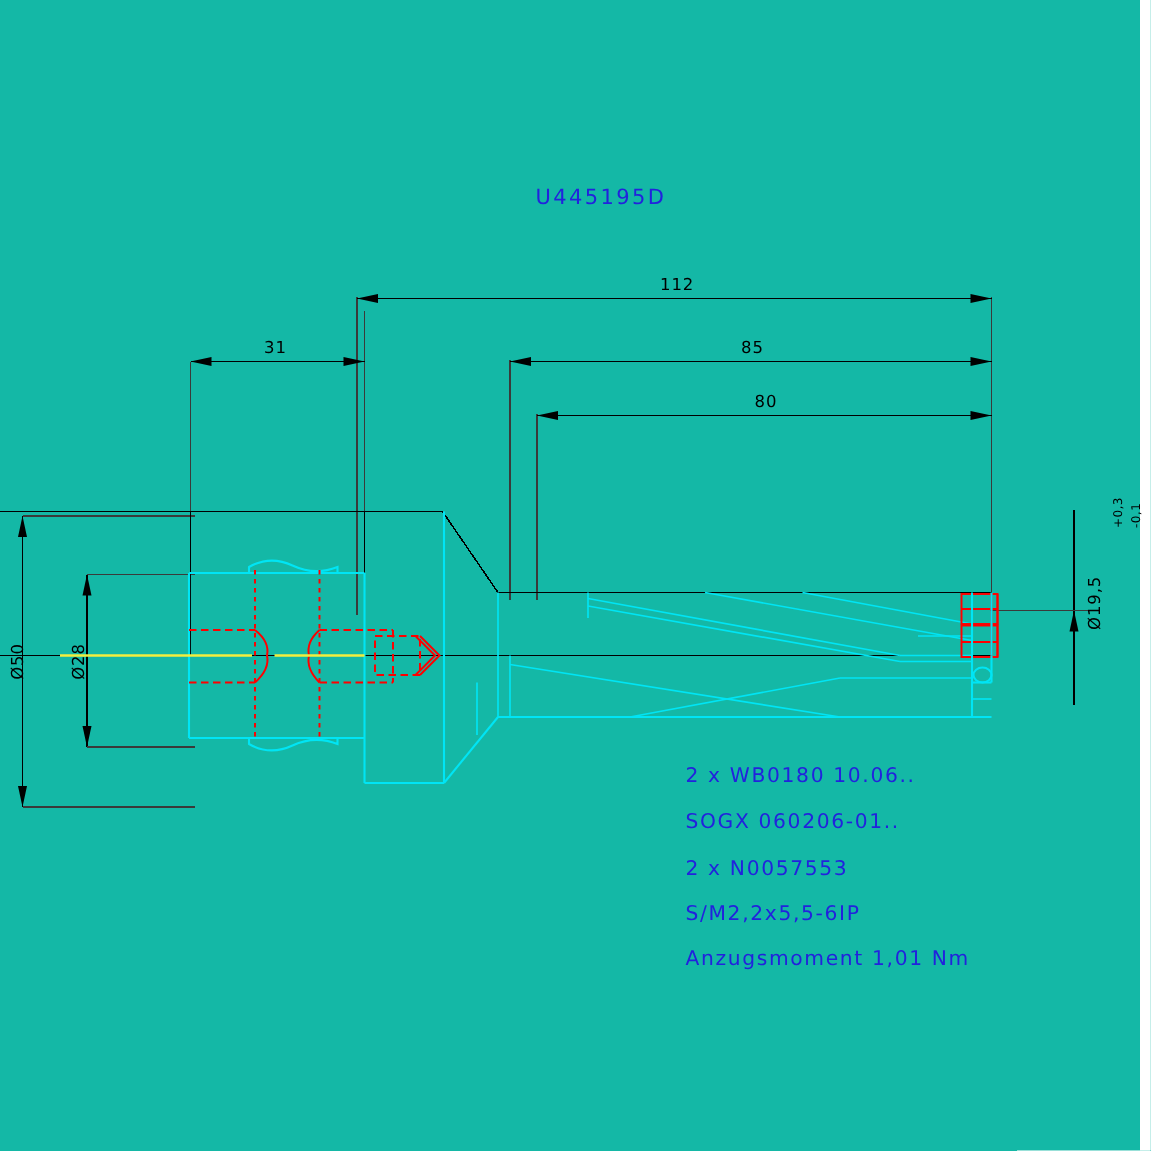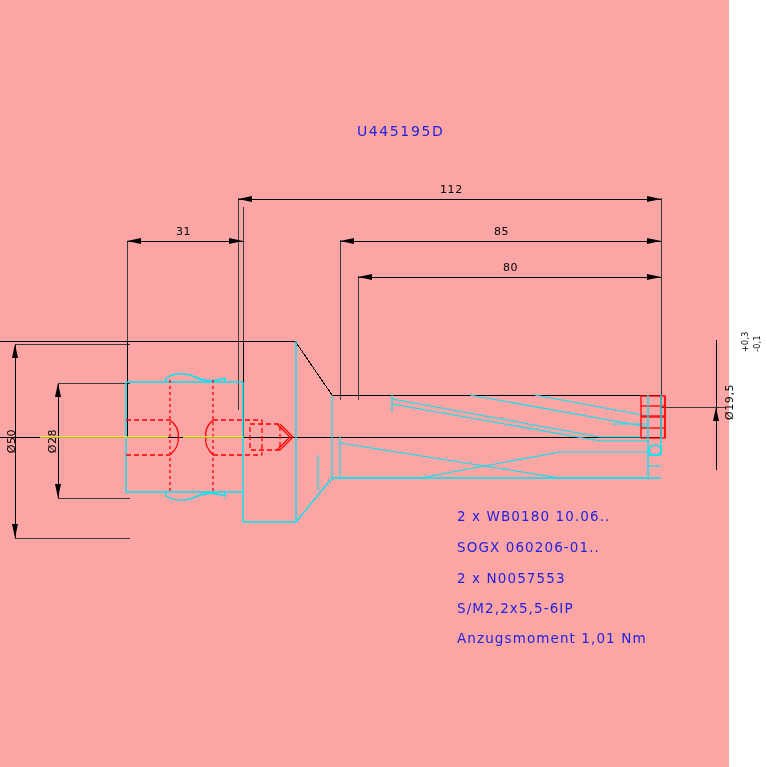--- a/index.html
+++ b/index.html
@@ -10,21 +10,22 @@
   body {
     width: 767px;
     height: 767px;
     font-family: "DejaVu Sans", sans-serif;
     overflow: hidden;
   }
   #drawing-root {
     position: relative;
     width: 729px;
     height: 767px;
-    background: #fca5a5;
+    background: #14b8a6;
+    padding-left: 31px;
   }
   #cad-svg {
     position: absolute;
     left: 0;
     top: 0;
     width: 767px;
     height: 767px;
   }
   text {
     font-family: "DejaVu Sans", sans-serif;

